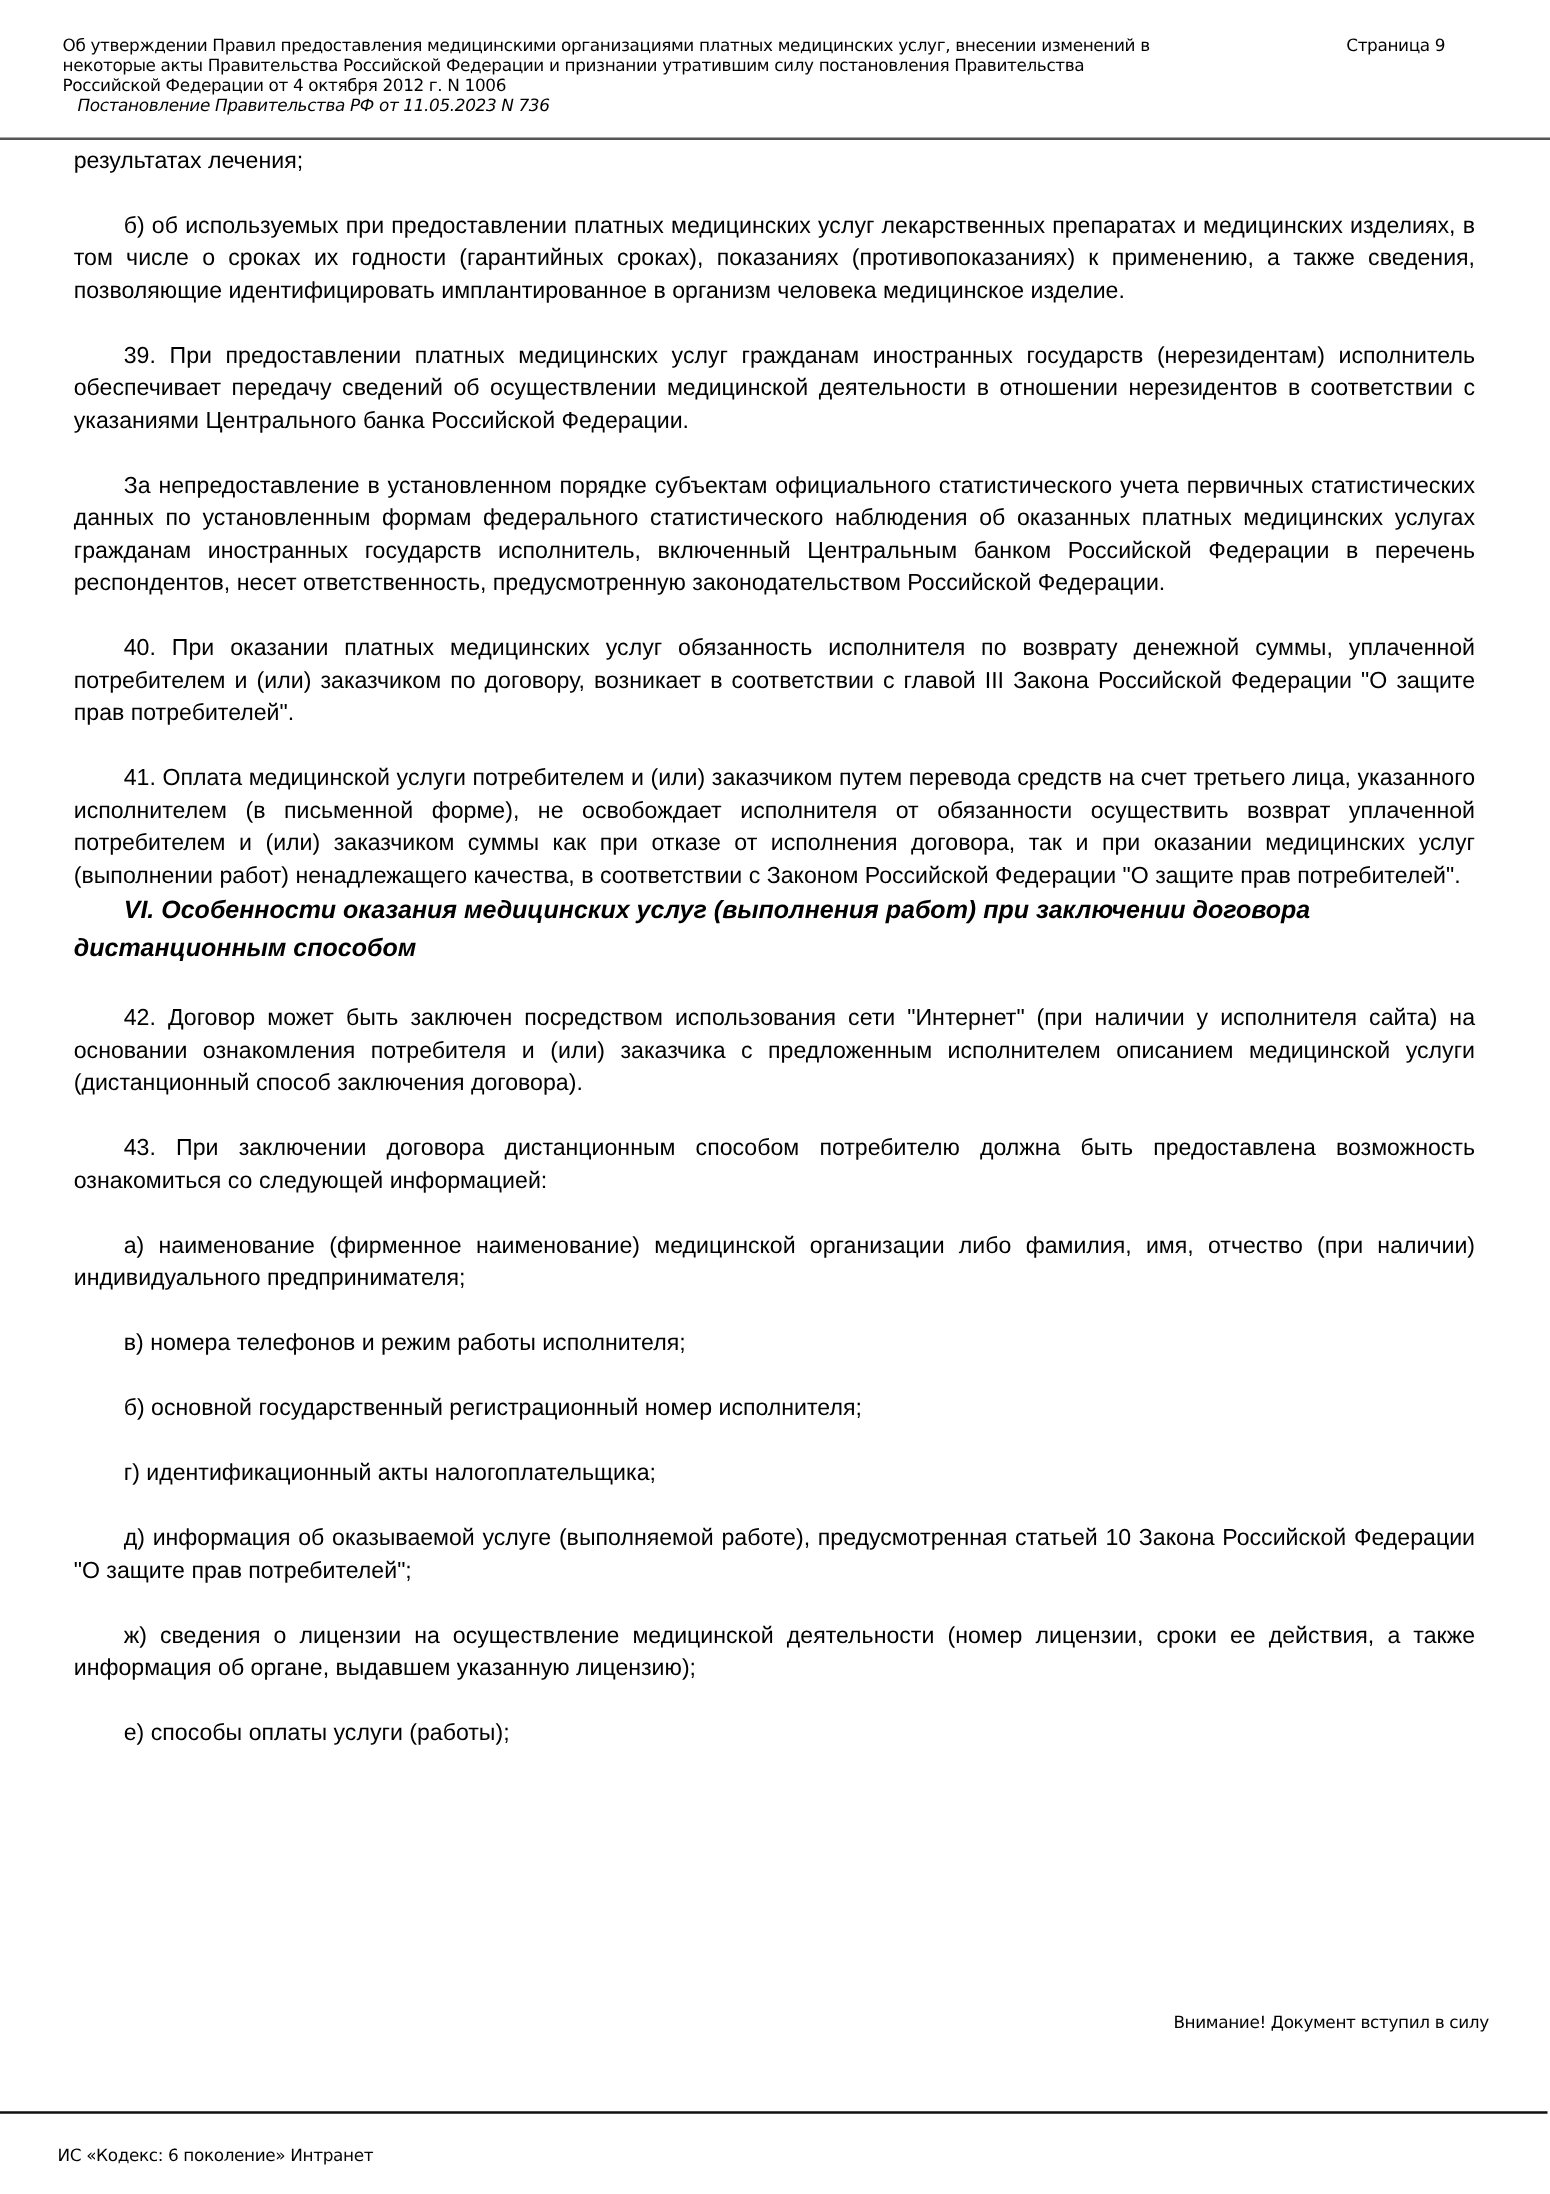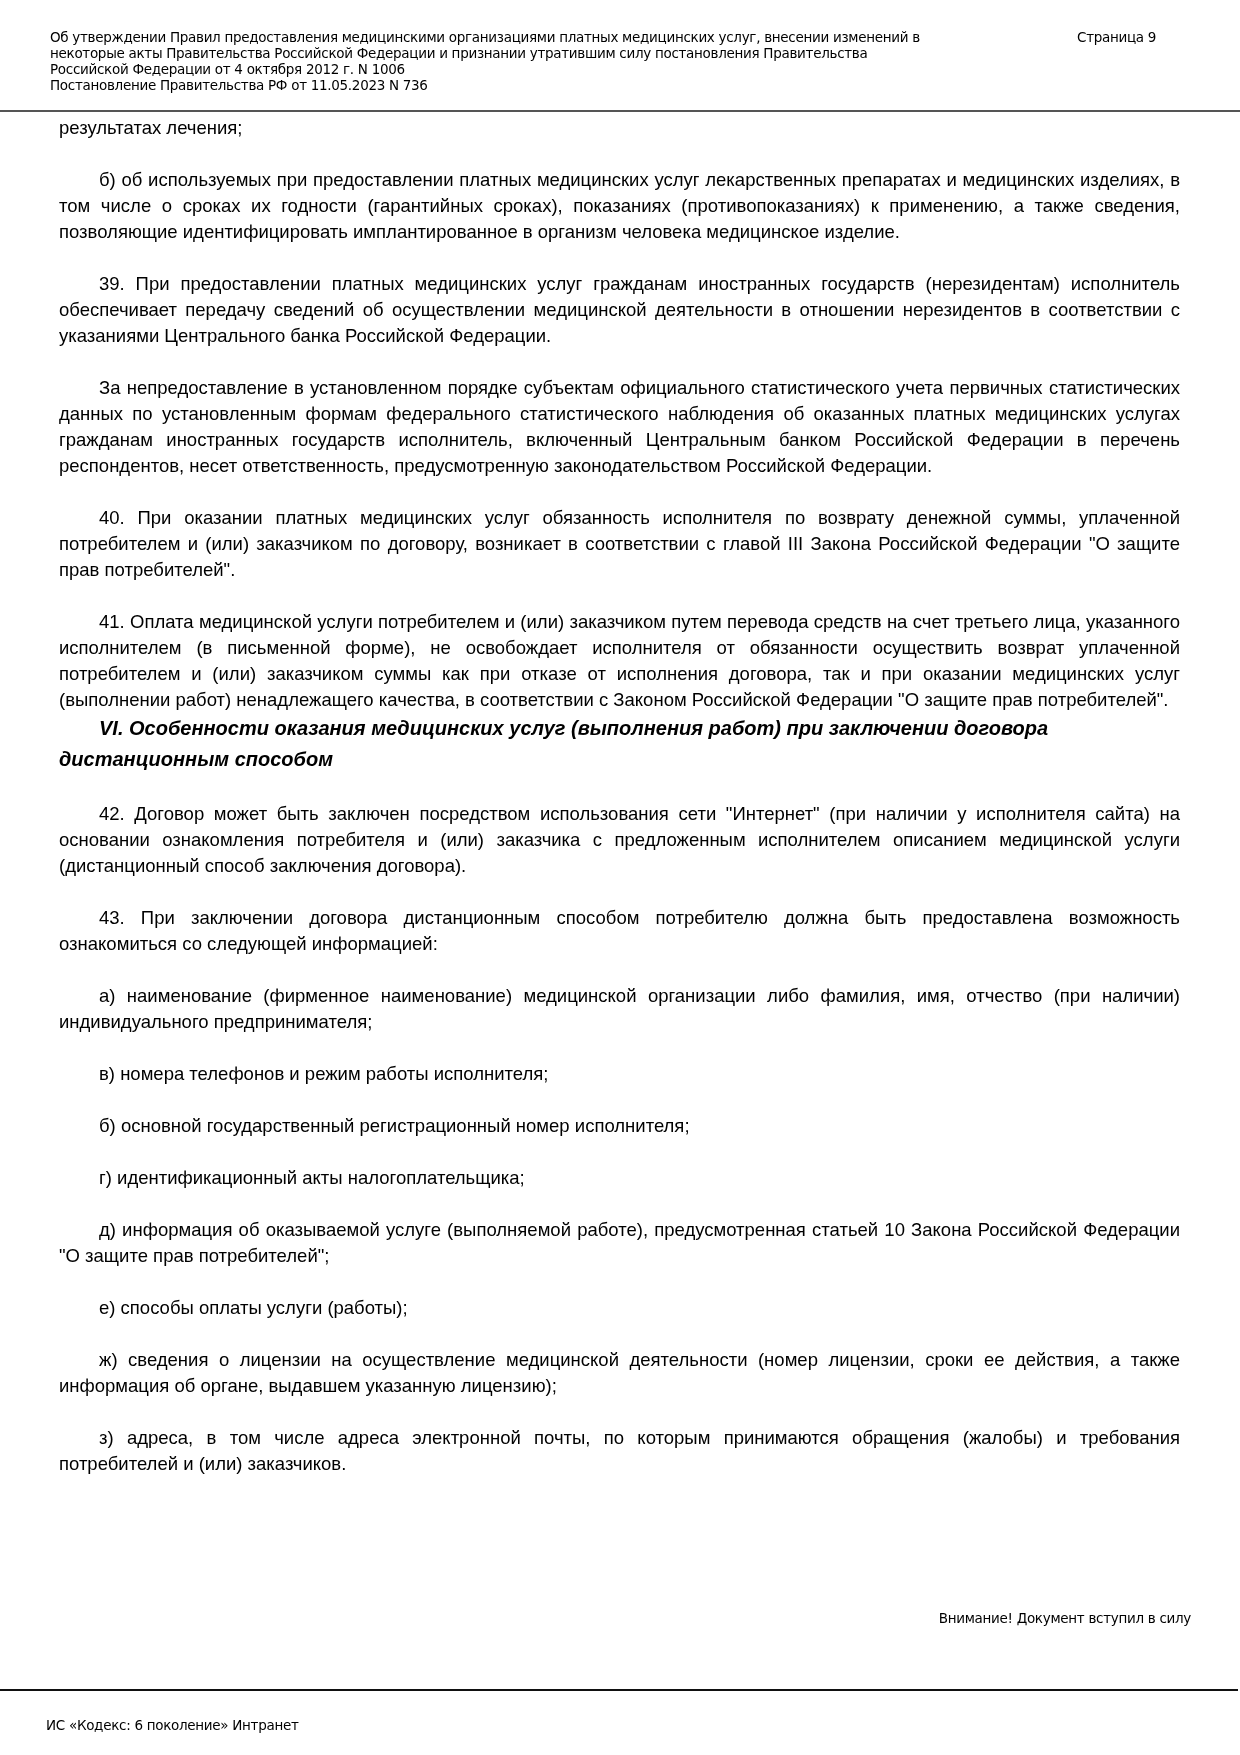--- a/index.html
+++ b/index.html
@@ -1,20 +1,20 @@
 <!DOCTYPE html>
 <html><head>
 <meta charset="utf-8">
 <style>
   html, body { margin: 0; padding: 0; background: #ffffff; }
   body { width: 1240px; height: 1755px; position: relative; overflow: hidden; color: #000; }
   .header { position: absolute; left: 50px; top: 29px; width: 1140px; font-family: "DejaVu Sans", sans-serif; font-size: 13.5px; line-height: 16px; letter-spacing: -0.3px; }
   .header-title { position: absolute; left: 0; top: 0; width: 990px; }
   .header-page { position: absolute; left: 1027px; top: 0; white-space: nowrap; }
-  .header-sub { display: block; }
+  .header-sub { font-style: italic; display: block; margin-left: 12px; }
   .rule-top { position: absolute; left: 0; top: 110px; width: 1240px; height: 2px; background: #555; }
   .content { position: absolute; left: 59px; top: 115px; width: 1121px; font-family: "Liberation Sans", sans-serif; font-size: 18.5px; line-height: 26px; text-align: justify; }
   .content p { margin: 0 0 26px 0; text-indent: 40px; }
   .content p.noindent { text-indent: 0; }
   .section-title { font-weight: bold; font-size: 20px; line-height: 31px; text-align: left; margin: 75px 0 75px -10px; text-indent: 0; font-style: italic; }
   .rule-bottom { position: absolute; left: 0; top: 1689px; width: 1238px; height: 2px; background: #111; }
   .footer-right { position: absolute; right: 49px; top: 1610px; font-family: "DejaVu Sans", sans-serif; font-size: 13.5px; letter-spacing: -0.3px; text-align: right; }
   .footer-left { position: absolute; left: 46px; top: 1717px; font-family: "DejaVu Sans", sans-serif; font-size: 13.5px; letter-spacing: -0.3px; text-align: center; }
 </style>
 </head>
@@ -40,20 +40,19 @@
   <p>40. При оказании платных медицинских услуг обязанность исполнителя по возврату денежной суммы, уплаченной потребителем и (или) заказчиком по договору, возникает в соответствии с главой III Закона Российской Федерации "О защите прав потребителей".</p>
   <p style="margin-bottom:0">41. Оплата медицинской услуги потребителем и (или) заказчиком путем перевода средств на счет третьего лица, указанного исполнителем (в письменной форме), не освобождает исполнителя от обязанности осуществить возврат уплаченной потребителем и (или) заказчиком суммы как при отказе от исполнения договора, так и при оказании медицинских услуг (выполнении работ) ненадлежащего качества, в соответствии с Законом Российской Федерации "О защите прав потребителей".</p>
   <p class="section-title">VI. Особенности оказания медицинских услуг (выполнения работ) при заключении договора дистанционным способом</p>
   <p>42. Договор может быть заключен посредством использования сети "Интернет" (при наличии у исполнителя сайта) на основании ознакомления потребителя и (или) заказчика с предложенным исполнителем описанием медицинской услуги (дистанционный способ заключения договора).</p>
   <p>43. При заключении договора дистанционным способом потребителю должна быть предоставлена возможность ознакомиться со следующей информацией:</p>
   <p>а) наименование (фирменное наименование) медицинской организации либо фамилия, имя, отчество (при наличии) индивидуального предпринимателя;</p>
   <p>в) номера телефонов и режим работы исполнителя;</p>
   <p>б) основной государственный регистрационный номер исполнителя;</p>
   <p>г) идентификационный акты налогоплательщика;</p>
   <p>д) информация об оказываемой услуге (выполняемой работе), предусмотренная статьей 10 Закона Российской Федерации "О защите прав потребителей";</p>
+  <p>ж) сведения о лицензии на осуществление медицинской деятельности (номер лицензии, сроки ее действия, а также информация об органе, выдавшем указанную лицензию);</p>
   <p>е) способы оплаты услуги (работы);</p>
-  <p>ж) сведения о лицензии на осуществление медицинской деятельности (номер лицензии, сроки ее действия, а также информация об органе, выдавшем указанную лицензию);</p>
-  <p>з) адреса, в том числе адреса электронной почты, по которым принимаются обращения (жалобы) и требования потребителей и (или) заказчиков.</p>
 </div>
 
 <div class="rule-bottom"></div>
 <div class="footer-right">Внимание! Документ вступил в силу</div>
 <div class="footer-left">ИС «Кодекс: 6 поколение» Интранет</div>
 
 </body></html>

